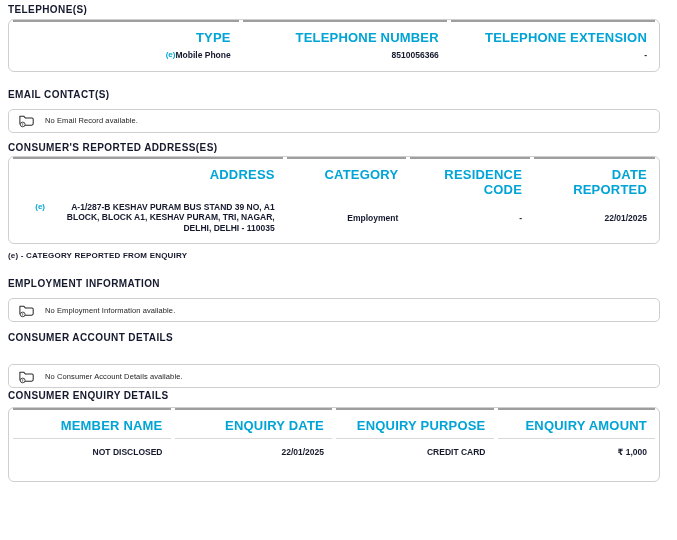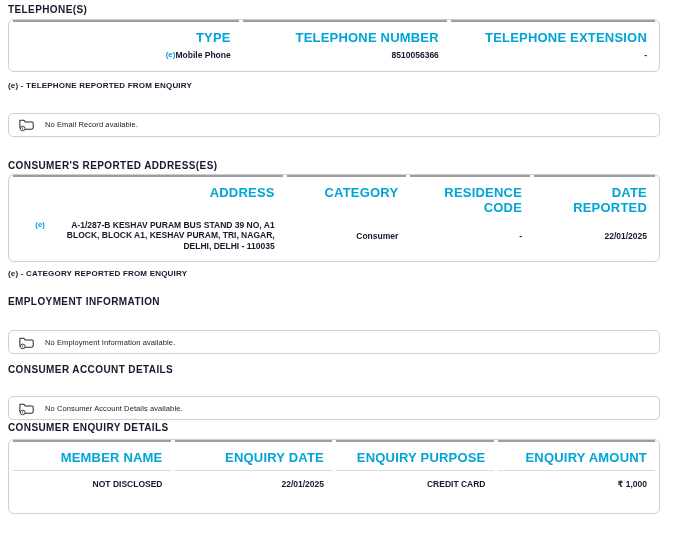--- a/index.html
+++ b/index.html
@@ -62,21 +62,21 @@
     padding: 4px 9px; height: 24px; width: 100%;
     background: #fff;
   }
   .empty-box .msg { font-size: 7.5px; color: #1c1c1c; letter-spacing: 0.1px; }
   .icon-folder { flex: 0 0 auto; display: block; }
 
   
   .mt4  { margin-top: 4px; }
   .mt3  { margin-top: 3px; }
   .mt8  { margin-top: 8px; }
-  .mt9  { margin-top: 23px; }
+  .mt9  { margin-top: 9px; }
   .mt11 { }
   .mt17 { margin-top: 17px; }
   .mt18 { margin-top: 18px; }
   .mt19 { margin-top: 19px; }
 </style>
 </head>
 <body>
 
 <div class="page">
 
@@ -97,22 +97,22 @@
       <tr>
         <td class="with-marker">
           <span class="marker">(e)</span><span class="cell-text">Mobile Phone</span>
         </td>
         <td>8510056366</td>
         <td>-</td>
       </tr>
     </tbody>
       </table>
   </div>
-  <div class="footnote">(e) - TELEPHONE REPORTED FROM ENQUIRY</div>
 
+  <div class="h-small mt17">EMAIL CONTACT(S)</div>
   <div class="empty-box mt9">
     <svg class="icon-folder" width="17" height="15" viewBox="0 0 18 15">
       <path d="M2 3.1 h4.3 l1.6 1.8 H14.8 a1.3 1.3 0 0 1 1.3 1.3 V10.8 a1.7 1.7 0 0 1 -1.7 1.7 H3.7 A1.7 1.7 0 0 1 2 10.8 Z" fill="none" stroke="#2b2b2b" stroke-width="1.1" stroke-linejoin="round"></path>
       <circle cx="5" cy="11.7" r="2.5" fill="#ffffff" stroke="#2b2b2b" stroke-width="0.9"></circle>
       <line x1="5" y1="10.5" x2="5" y2="12" stroke="#2b2b2b" stroke-width="0.9"></line>
       <circle cx="5" cy="12.9" r="0.45" fill="#2b2b2b"></circle>
     </svg>
     <span class="msg">No Email Record available.</span>
   </div>
 
@@ -129,21 +129,21 @@
           <tr>
         <th class="indented">ADDRESS</th>
         <th>CATEGORY</th>
         <th>RESIDENCE CODE</th>
         <th>DATE REPORTED</th>
       </tr>
       <tr>
         <td class="with-marker">
           <span class="marker">(e)</span><span class="cell-text">A-1/287-B KESHAV PURAM BUS STAND 39 NO, A1 BLOCK, BLOCK A1, KESHAV PURAM, TRI, NAGAR, DELHI, DELHI - 110035</span>
         </td>
-        <td style="padding-top:11px">Consumer</td>
+        <td style="padding-top:11px">Employment</td>
         <td style="padding-top:11px">-</td>
         <td style="padding-top:11px">22/01/2025</td>
       </tr>
     </tbody>
       </table>
   </div>
   <div class="footnote" style="margin-top:7px">(e) - CATEGORY REPORTED FROM ENQUIRY</div>
 
   <div class="h-small mt18">EMPLOYMENT INFORMATION</div>
   <div class="empty-box mt9">

